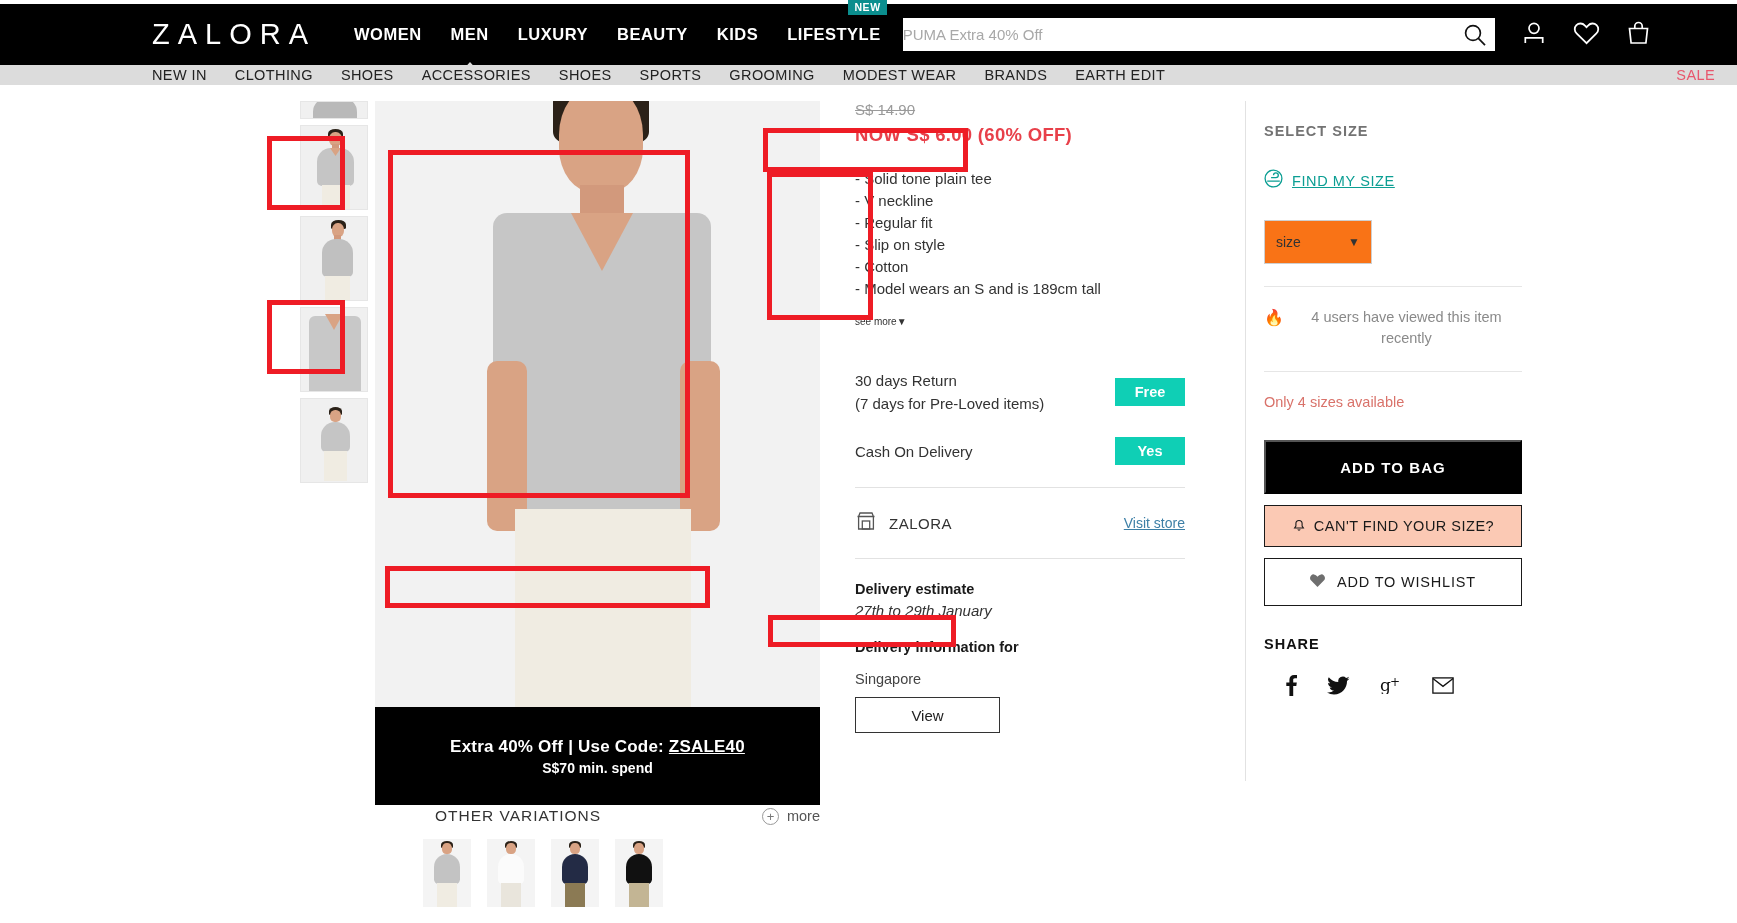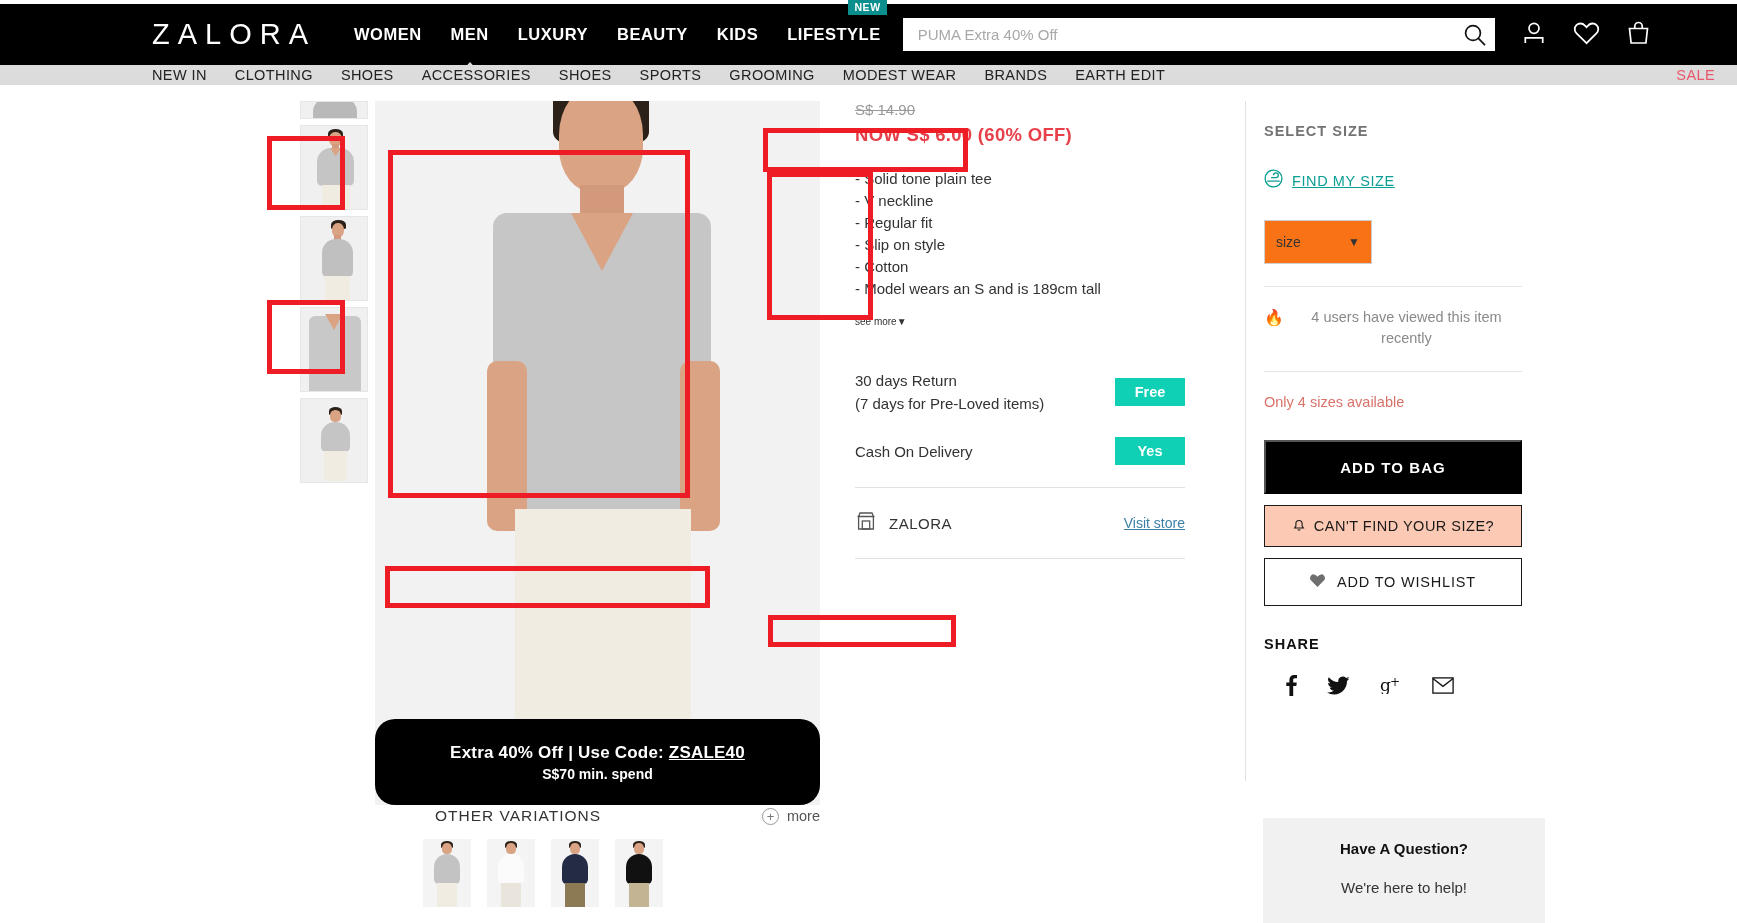--- a/index.html
+++ b/index.html
@@ -34,21 +34,21 @@
   .newbadge {
     position: absolute; background: #0b8e8e; color: #fff; font-size: 10.5px;
     font-weight: bold; padding: 2px 6px; letter-spacing: .6px;
     top: -22px; right: -6px;
   }
   .searchwrap {
     margin-left: 22px; width: 592px; height: 33px; background: #fff;
     display: flex; align-items: center; position: relative;
   }
   .searchwrap input {
-    border: 0; outline: 0; flex: 1; height: 100%; padding: 0 15px;
+    border: 0; outline: 0; flex: 1; height: 100%; padding: 0 0;
     font-size: 15px; color: #888; font-family: "Liberation Sans", sans-serif;
   }
   .searchwrap input::placeholder { color: #a8a8a8; }
   .search-icon { width: 40px; display: flex; align-items: center; justify-content: center; }
   .hdr-icons { display: flex; align-items: center; gap: 26px; margin-left: 26px; }
 
   
   .subbar {
     position: absolute; left: 0; top: 65px; width: 1737px; height: 20px;
     background: #dcdcdc; display: flex; align-items: center;
@@ -71,23 +71,23 @@
     width: 68px; height: 85px; background: #f0f0f0; margin-bottom: 6px;
     border: 1px solid #e6e6e6; overflow: hidden; position: relative;
   }
 
   
   .hero {
     position: absolute; left: 375px; top: 0px; width: 445px; height: 704px;
     background: #f2f2f2; overflow: hidden;
   }
   .promo {
-    position: absolute; left: 0; bottom: 0; width: 100%; height: 86px;
+    position: absolute; left: 0; bottom: 0; width: 100%; height: 98px;
     background: #000; color: #fff; display: flex; flex-direction: column;
-    align-items: center; justify-content: center; gap: 3px; border-radius: 20px;
+    align-items: center; justify-content: center; gap: 3px;
   }
   .promo .l1 { font-size: 17px; font-weight: bold; letter-spacing: .2px; }
   .promo .l1 u { text-decoration: underline; }
   .promo .l2 { font-size: 14px; font-weight: bold; }
 
   
   .variations { position: absolute; left: 375px; top: 706px; width: 445px; }
   .var-head { display: flex; align-items: center; }
   .var-title { font-size: 15.5px; letter-spacing: 1px; color: #333; margin-left: 60px; }
   .var-more { margin-left: auto; display: flex; align-items: center; gap: 8px; color:#555; font-size:14.5px;}
@@ -398,20 +398,27 @@
               <path d="M3.6 6.5V19h14.8V6.5"></path>
             <rect x="7.3" y="11" width="7.4" height="8"></rect>
           </svg>
         </span>
         <span class="store-name">ZALORA</span>
         <a href="#" class="visit">Visit store</a>
       </div>
 
       <div class="hr"></div>
 
+      <div>
+        <div class="del-title">Delivery estimate</div>
+        <div class="del-date">27th to 29th January</div>
+        <div class="del-info">Delivery information for</div>
+        <div class="country">Singapore</div>
+        <button class="viewbtn">View</button>
+      </div>
     </div>
 
     <div class="right">
       <div class="rpanel">
         <div class="sel-size">SELECT SIZE</div>
 
         <div class="findmy">
           <span>
             <svg width="19" height="19" viewBox="0 0 19 19" fill="none" stroke="#0b9e93" stroke-width="1.3">
               <circle cx="9.5" cy="9.5" r="8.4"></circle>
@@ -480,24 +487,20 @@
             <svg width="22" height="17" viewBox="0 0 22 17" fill="none" stroke="#111" stroke-width="1.3">
               <rect x="0.9" y="0.9" width="20.2" height="15.2"></rect>
                 <path d="M0.9 1.4 11 9.3 21.1 1.4"></path>
             </svg>
           </span>
         </div>
       </div>
     </div>
   </div>
 
-  <div class="qbox">
-    <div class="q1">Have A Question?</div>
-    <div class="q2">We're here to help!</div>
-  </div>
 
   <div class="anno" style="left:267px; top:136px; width:78px; height:74px;"></div>
   <div class="anno" style="left:267px; top:300px; width:78px; height:74px;"></div>
   <div class="anno" style="left:388px; top:150px; width:302px; height:348px;"></div>
   <div class="anno" style="left:763px; top:128px; width:205px; height:44px;"></div>
   <div class="anno" style="left:767px; top:172px; width:106px; height:148px;"></div>
   <div class="anno" style="left:385px; top:566px; width:325px; height:42px;"></div>
   <div class="anno" style="left:768px; top:615px; width:188px; height:32px;"></div>
 
 </div>

